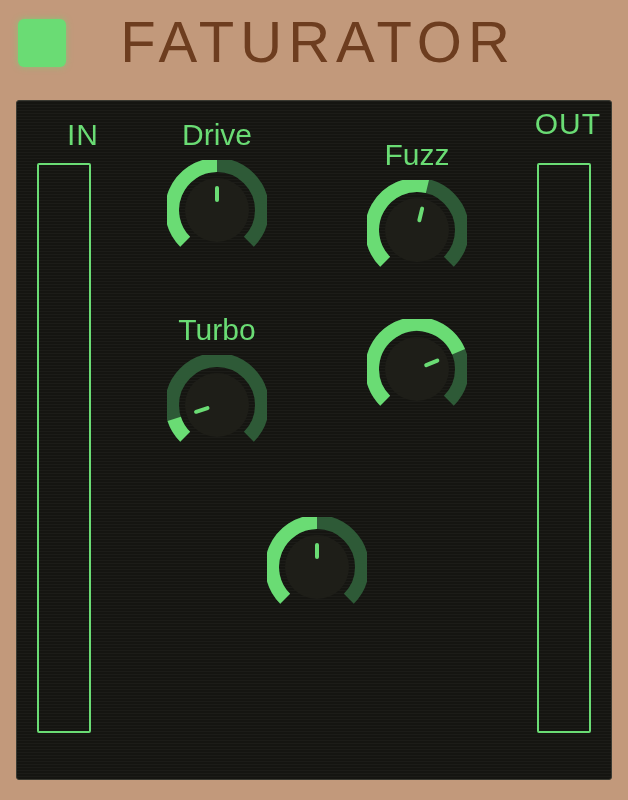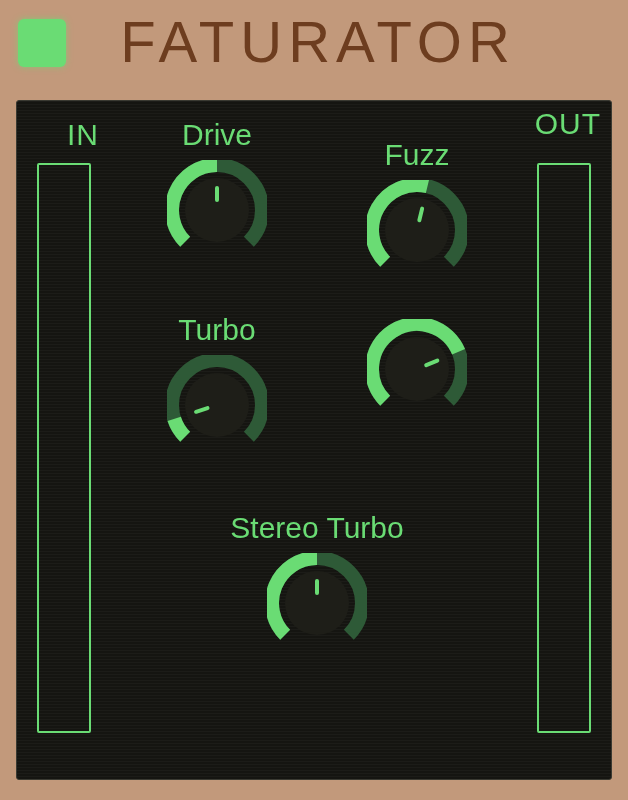--- a/index.html
+++ b/index.html
@@ -216,21 +216,20 @@
       </pattern>
     </defs>
     <path d="M 18.180194846605364 81.81980515339464 A 45 45 0 1 1 81.81980515339467 81.8198051533946" fill="none" stroke="#2e5a37" stroke-width="14" stroke-linecap="butt"></path>
     <path d="M 18.180194846605364 81.81980515339464 A 45 45 0 1 1 91.57457896300791 32.779245543570966" fill="none" stroke="#6adc74" stroke-width="14" stroke-linecap="butt"></path>
     <circle cx="50" cy="50" r="32" fill="#1e1e18"></circle>
     <line x1="59.23879532511287" y1="46.17316567634911" x2="70.32534971524831" y2="41.58096448796803" stroke="#6adc74" stroke-width="4" stroke-linecap="round"></line>
   </svg>
         </div>
     </div>
     <div class="knob-group kg-stereo">
-      <div class="label">Stereo Turbo</div>
       <div class="knob">
           <svg viewBox="0 0 100 100">
     <defs>
       <pattern id="kline50" width="4" height="4" patternUnits="userSpaceOnUse">
         <rect width="4" height="4" fill="#6adc74"></rect>
         <rect y="2" width="4" height="2" fill="rgba(0,0,0,0.25)"></rect>
       </pattern>
     </defs>
     <path d="M 18.180194846605364 81.81980515339464 A 45 45 0 1 1 81.81980515339467 81.8198051533946" fill="none" stroke="#2e5a37" stroke-width="14" stroke-linecap="butt"></path>
     <path d="M 18.180194846605364 81.81980515339464 A 45 45 0 0 1 49.99999999999999 5" fill="none" stroke="#6adc74" stroke-width="14" stroke-linecap="butt"></path>

